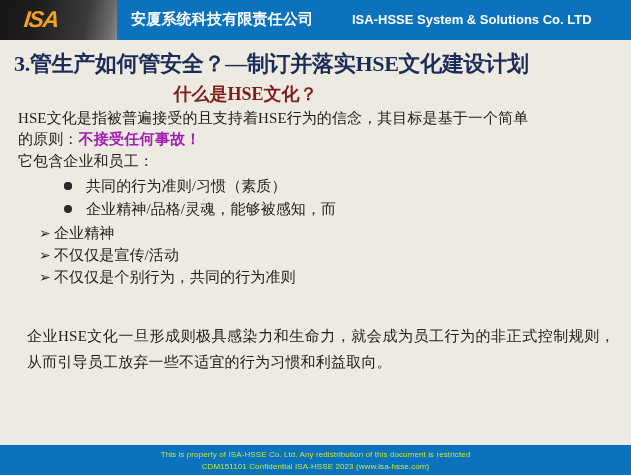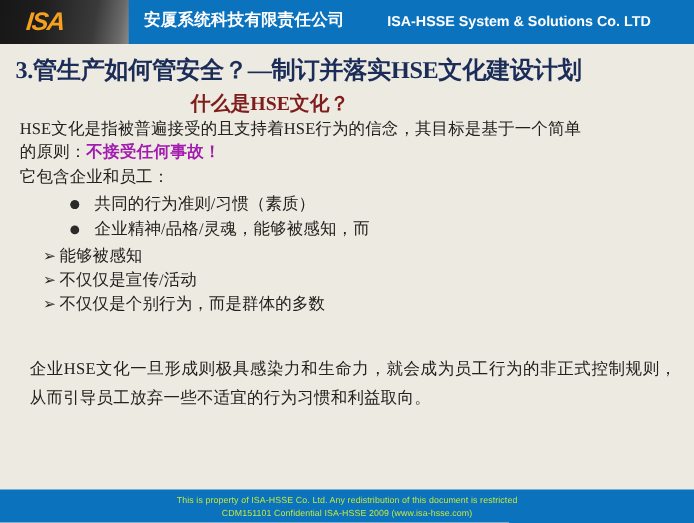--- a/index.html
+++ b/index.html
@@ -245,34 +245,34 @@
       </li>
       <li>
         <span class="dot"></span>
         <span>企业精神/品格/灵魂，能够被感知，而</span>
       </li>
     </ul>
 
     <ul class="arrows">
       <li>
         <span class="arrow">➢</span>
-        <span>能够被感知</span>
+        <span>企业精神</span>
       </li>
       <li>
         <span class="arrow">➢</span>
         <span>不仅仅是宣传/活动</span>
       </li>
       <li>
         <span class="arrow">➢</span>
-        <span>不仅仅是个别行为，而是群体的多数</span>
+        <span>不仅仅是个别行为，共同的行为准则</span>
       </li>
     </ul>
 
   </div>
 
   <div class="closing">企业HSE文化一旦形成则极具感染力和生命力，就会成为员工行为的非正式控制规则，从而引导员工放弃一些不适宜的行为习惯和利益取向。</div>
 
   <div class="footer">
     <div class="footer-line footer-line-1">This is property of ISA-HSSE Co. Ltd. Any redistribution of this document is restricted</div>
-    <div class="footer-line footer-line-2">CDM151101 Confidential   ISA-HSSE 2009  (www.isa-hsse.com)</div>
+    <div class="footer-line footer-line-2">CDM151101 Confidential   ISA-HSSE 2023  (www.isa-hsse.com)</div>
   </div>
 
 </div>
 
 </body></html>

